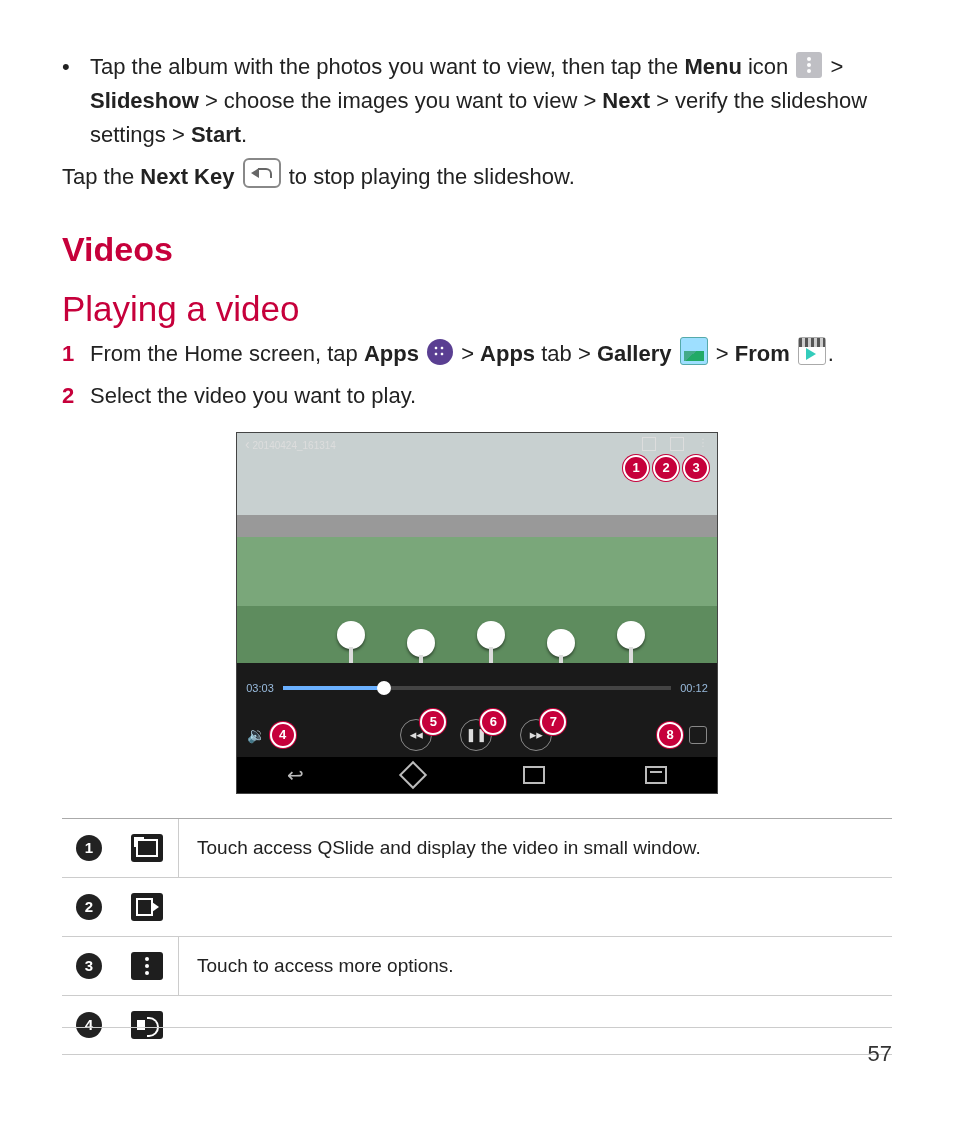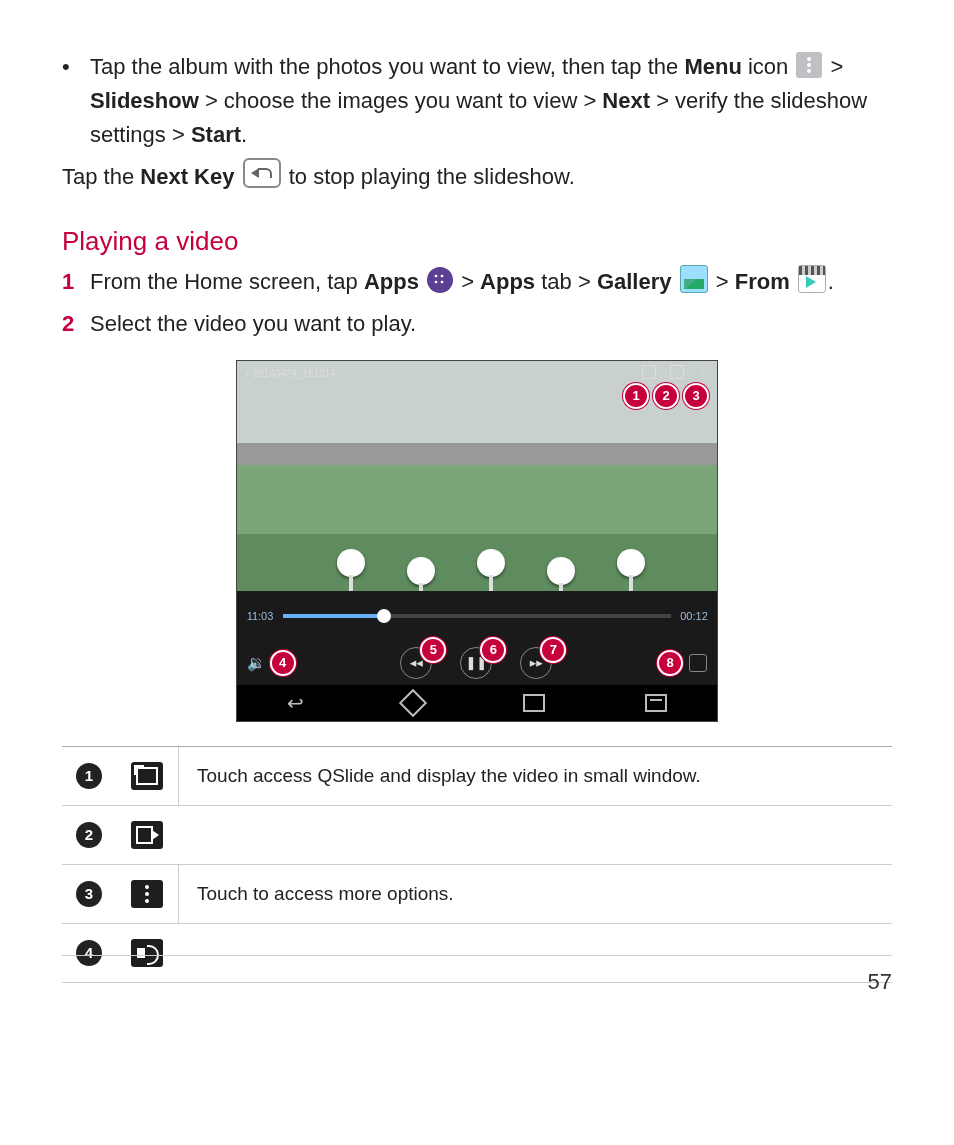--- a/index.html
+++ b/index.html
@@ -34,24 +34,24 @@
     flex: 1;
   }
   .bold { font-weight: 700; }
   .h2 {
     font-size: 34px;
     color: #c6003b;
     font-weight: 600;
     margin: 36px 0 10px 0;
   }
   .h3 {
-    font-size: 26px;
+    font-size: 35px;
     color: #c6003b;
     font-weight: 500;
-    margin: 32px 0 8px 0;
+    margin: 20px 0 8px 0;
   }
   .num-item {
     display: flex;
     margin-bottom: 8px;
   }
   .num-item .num {
     width: 28px;
     flex: 0 0 28px;
     color: #c6003b;
     font-weight: 700;
@@ -211,20 +211,21 @@
       <span>Tap the album with the photos you want to view, then tap the </span><span class="bold">Menu</span><span> icon </span><span class="ic ic-menu"><span class="d"></span></span><span> &gt; </span><span class="bold">Slideshow</span><span> &gt; choose the images you want to view &gt; </span><span class="bold">Next</span><span> &gt; verify the slideshow settings &gt; </span><span class="bold">Start</span><span>.</span>
     </div>
   </div>
 
   <div class="body-text" style="margin-top:4px;">
     <span>Tap the </span><span class="bold">Next Key</span>
     <span class="ic ic-back"></span>
     <span> to stop playing the slideshow.</span>
   </div>
 
+  <div class="h2">Videos</div>
 
   <div class="h3">Playing a video</div>
 
   <div class="num-item body-text">
     <div class="num">1</div>
     <div class="content">
       <span>From the Home screen, tap </span><span class="bold">Apps</span>
       <span class="ic ic-apps"></span>
       <span> &gt; </span><span class="bold">Apps</span><span> tab &gt; </span><span class="bold">Gallery</span>
       <span class="ic ic-gallery"></span>
@@ -255,21 +256,21 @@
         <div class="lamp l3"></div>
         <div class="lamp l4"></div>
         <div class="lamp l5"></div>
 
         <div class="callout" style="top:22px; right:68px;">1</div>
         <div class="callout" style="top:22px; right:38px;">2</div>
         <div class="callout" style="top:22px; right:8px;">3</div>
       </div>
 
       <div class="controls">
-        <div class="time">11:03</div>
+        <div class="time">03:03</div>
         <div class="bar">
           <div class="prog"></div>
             <div class="knob"></div>
         </div>
         <div class="time">00:12</div>
       </div>
 
       <div class="btnrow">
         <div style="display:flex;align-items:center;gap:4px;">
           <span class="vol">🔉</span>

